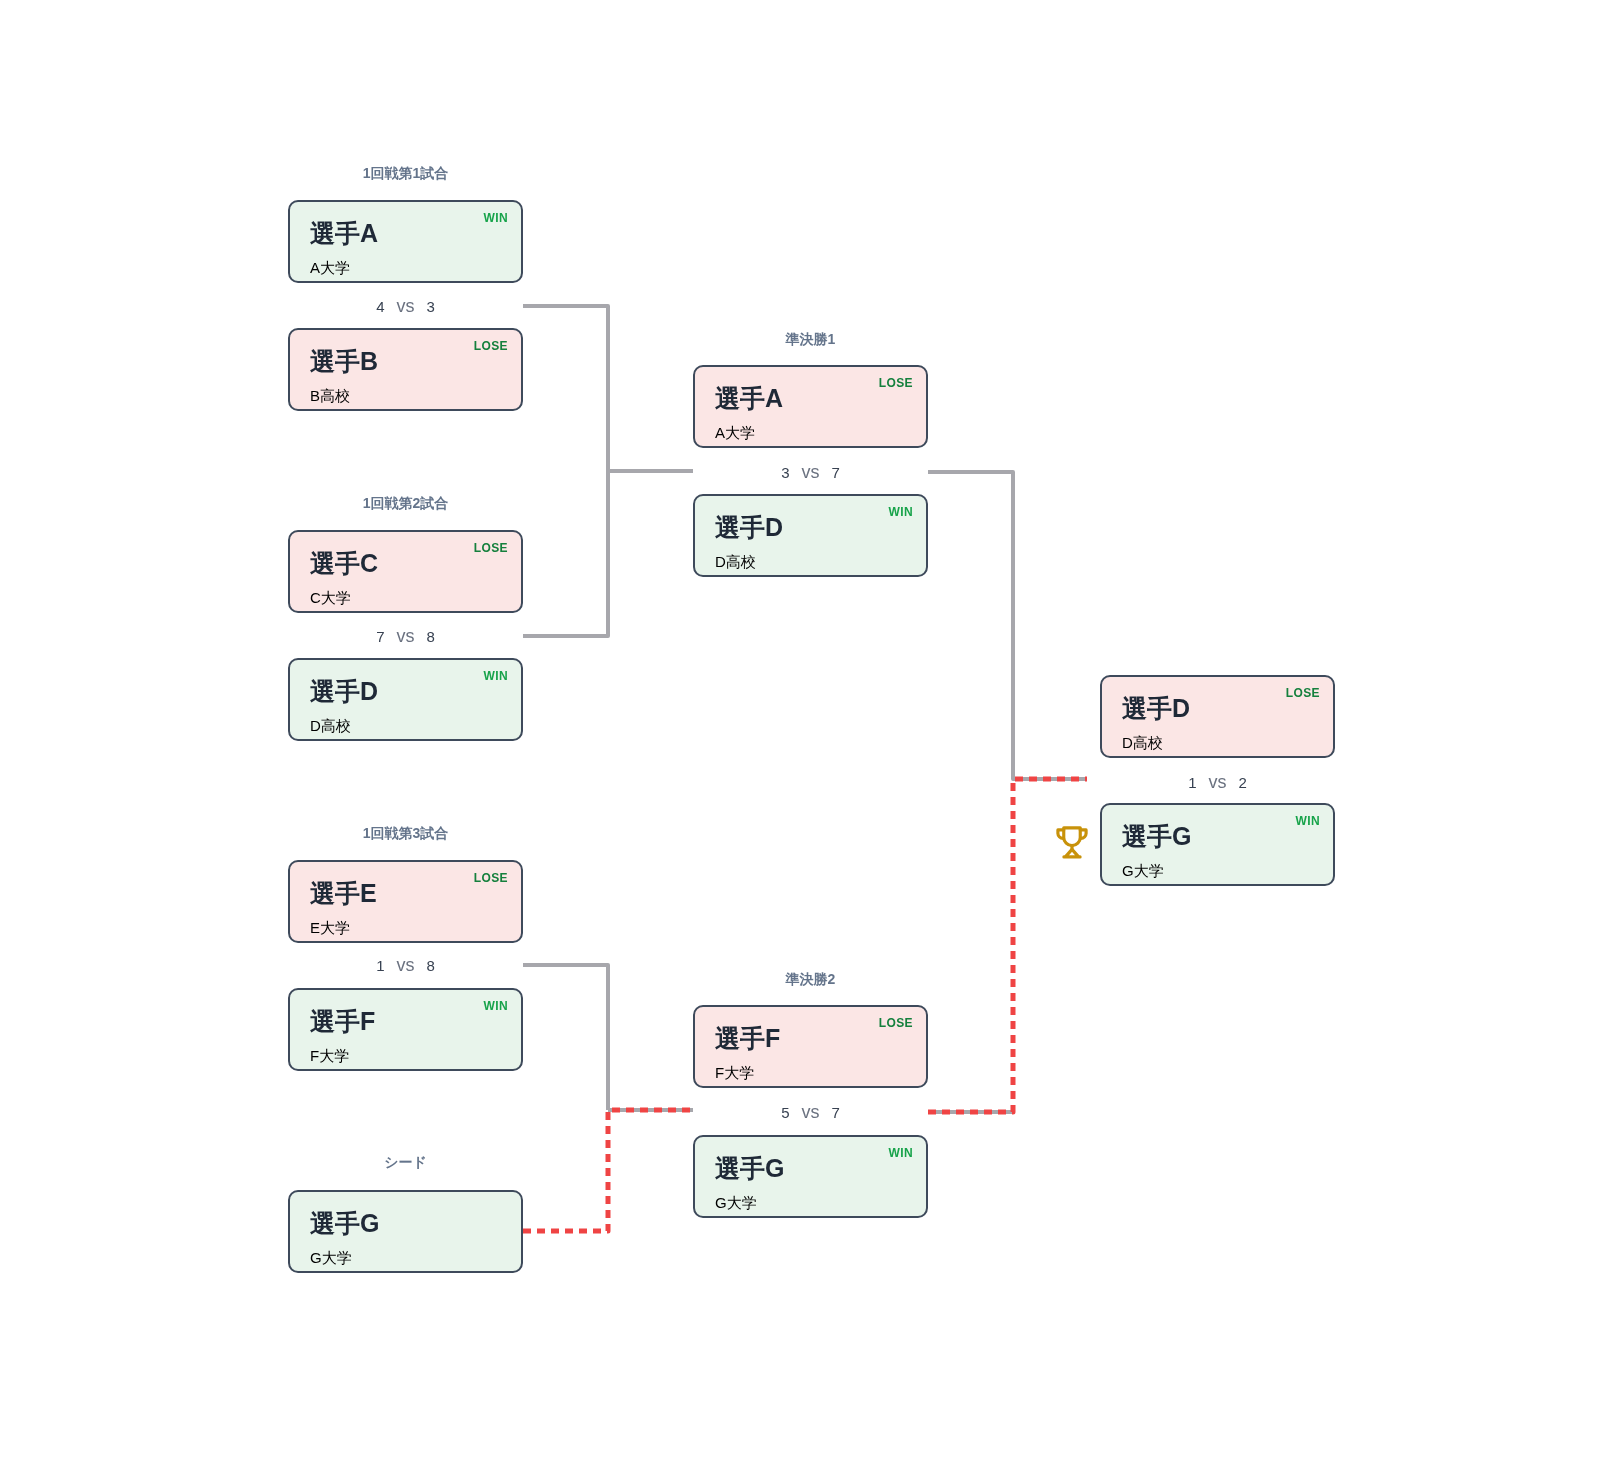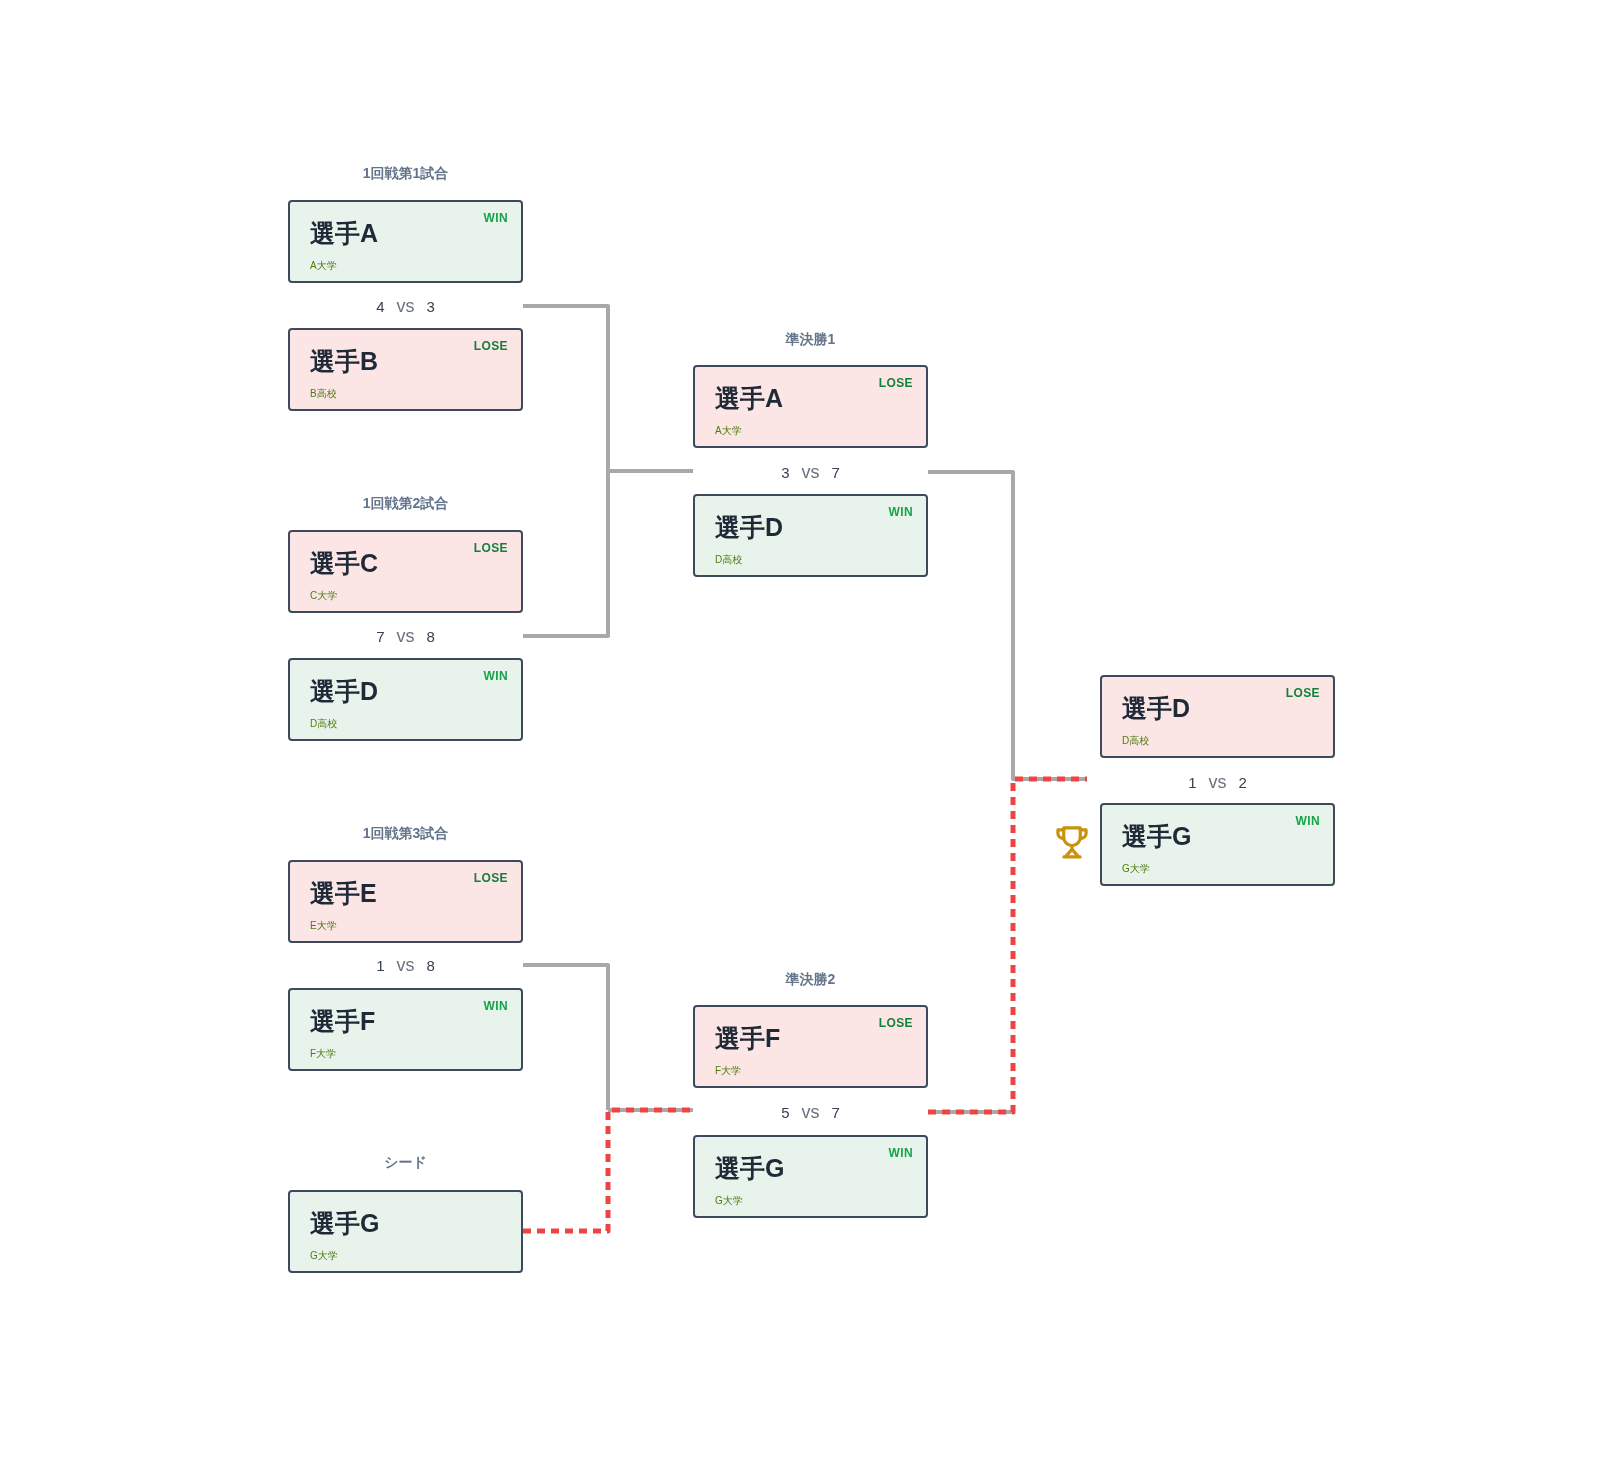--- a/index.html
+++ b/index.html
@@ -21,33 +21,33 @@
   }
   .score {
     position: absolute; width: 235px; height: 20px;
     display: flex; justify-content: center; align-items: baseline; gap: 12px;
     line-height: 20px;
   }
   .score .num { font-size: 15px; color: #374151; }
   .score .vs  { font-size: 18px; color: #6B7280; }
   .card {
     position: absolute; width: 235px; height: 83px; box-sizing: border-box;
-    border: 2px solid #3E4A5B; border-radius: 4px;
+    border: 2px solid #3E4A5B; border-radius: 10px;
     padding: 15px 16px 0 20px; background: #ffffff;
   }
   .card.is-win,  .card.is-seed { background: #E8F4EB; }
   .card.is-lose { background: #FBE6E5; }
   .badge {
     position: absolute; top: 9px; right: 13px;
     font-size: 12px; font-weight: 700; letter-spacing: 0.4px;
   }
   .is-win  .badge { color: #17A34A; }
   .is-lose .badge { color: #15803d; }
   .pname  { font-size: 25px; font-weight: 700; color: #1F2937; }
-  .pschool{ font-size: 10px; color: #4d7c0f; margin-top: 9px; }
+  .pschool{ font-size: 15px; color: #000000; margin-top: 9px; }
   .trophy { position: absolute; left: 1054px; top: 824px; width: 36px; height: 40px; }
 </style>
 </head>
 <body>
 
 <div class="stage">
 
   <svg class="connectors" width="1622" height="1474" viewBox="0 0 1622 1474">
     <path class="conn-gray" d="M523 306 H608 V636 H523"></path>
     <path class="conn-gray" d="M608 471 H693"></path>

